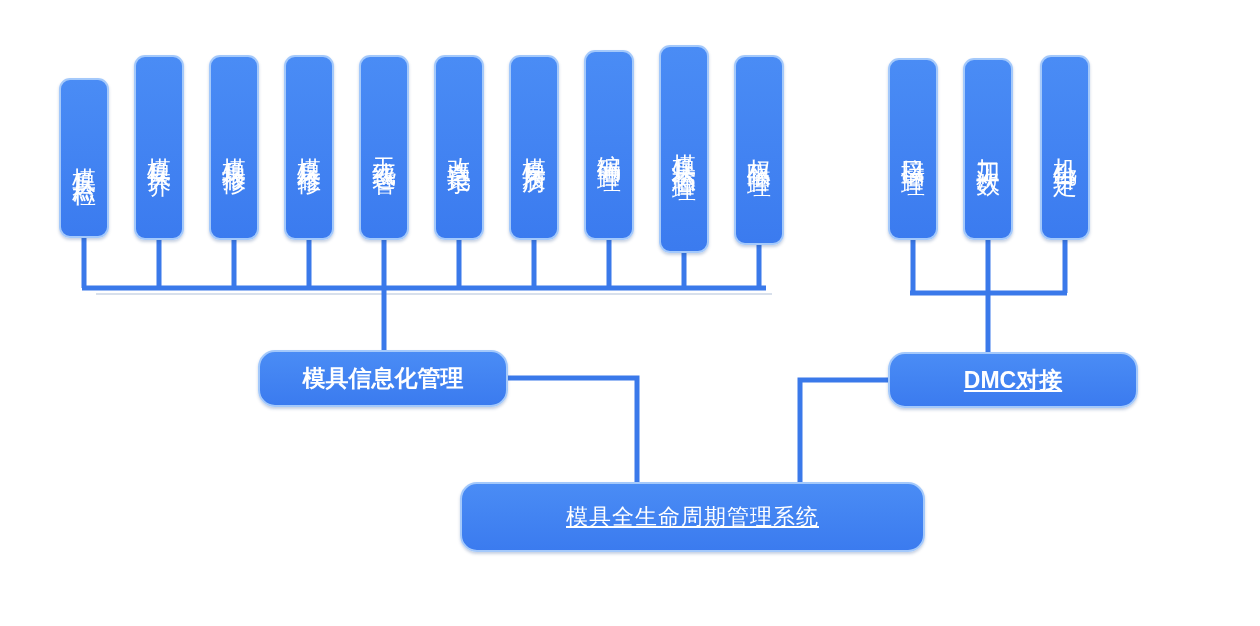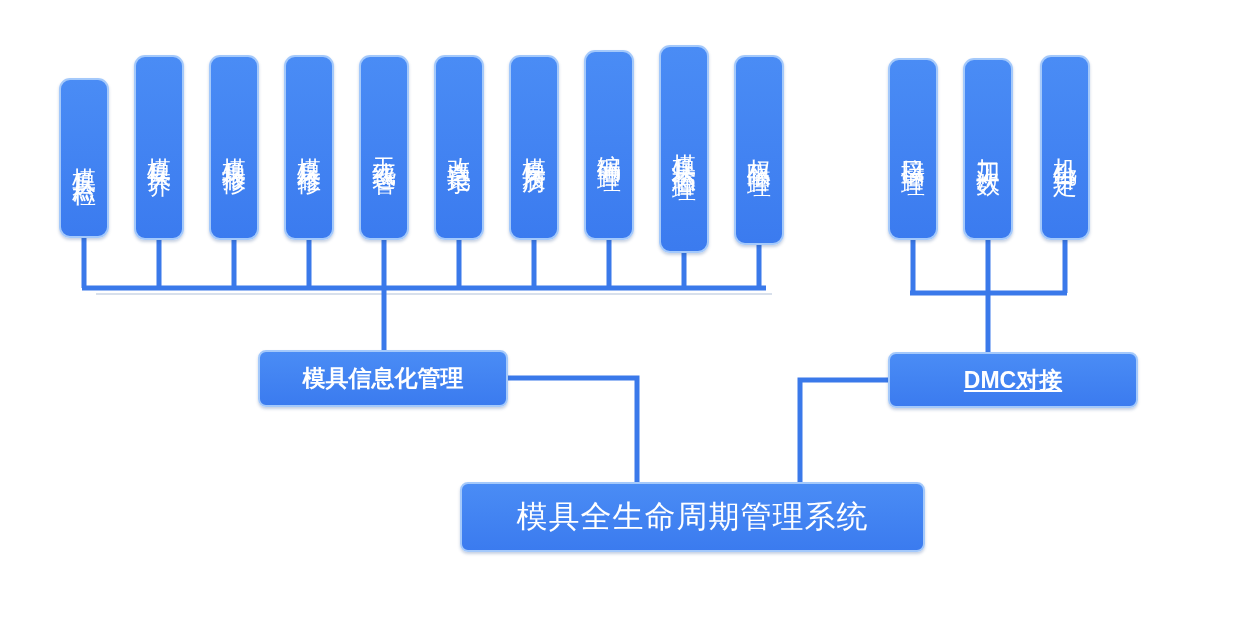--- a/index.html
+++ b/index.html
@@ -54,31 +54,32 @@
   }
   .vtext {
     writing-mode: vertical-rl;
     text-orientation: upright;
     font-size: 24px;
     letter-spacing: 5px;
     line-height: 1;
     color: var(--text-color);
     white-space: nowrap;
   }
-  .hbox { border-radius: 8px; }
+  .hbox { border-radius: 17px; }
   .hbox .htext {
     font-size: 23px;
     font-weight: 700;
     color: var(--text-color);
     white-space: nowrap;
   }
   .hbox.big .htext {
-    font-size: 31px;
+    font-size: 22px;
     font-weight: 500;
     letter-spacing: 1px;
+    text-decoration: underline;
   }
 </style>
 </head>
 <body>
 
 <div class="canvas">
 
   <svg class="connectors" viewBox="0 0 1260 626" xmlns="http://www.w3.org/2000/svg">
     <path d="M84 230 V288 M159 230 V288 M234 230 V288 M309 230 V288 M384 230 V288 M459 230 V288 M534 230 V288 M609 230 V288 M684 230 V288 M759 230 V288"></path>
     <path d="M82 288 H766"></path>

